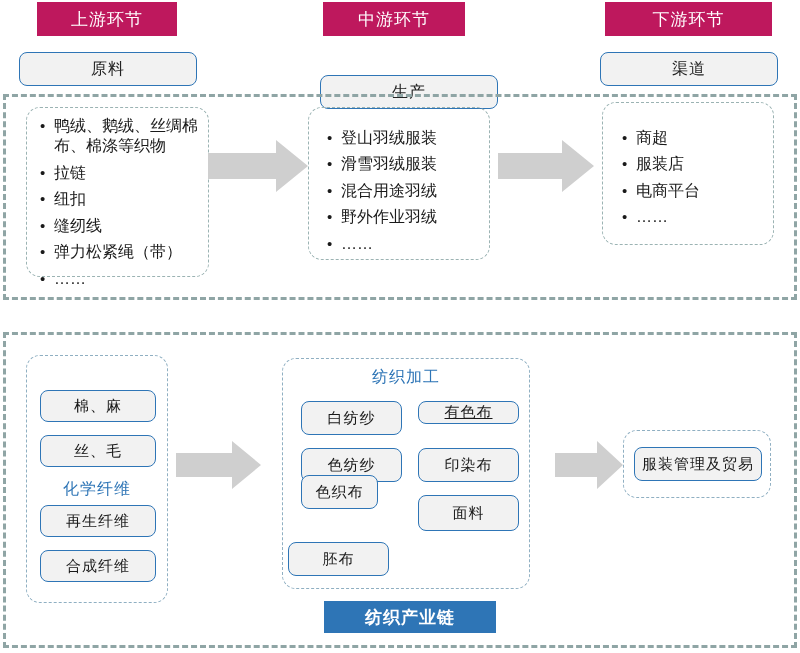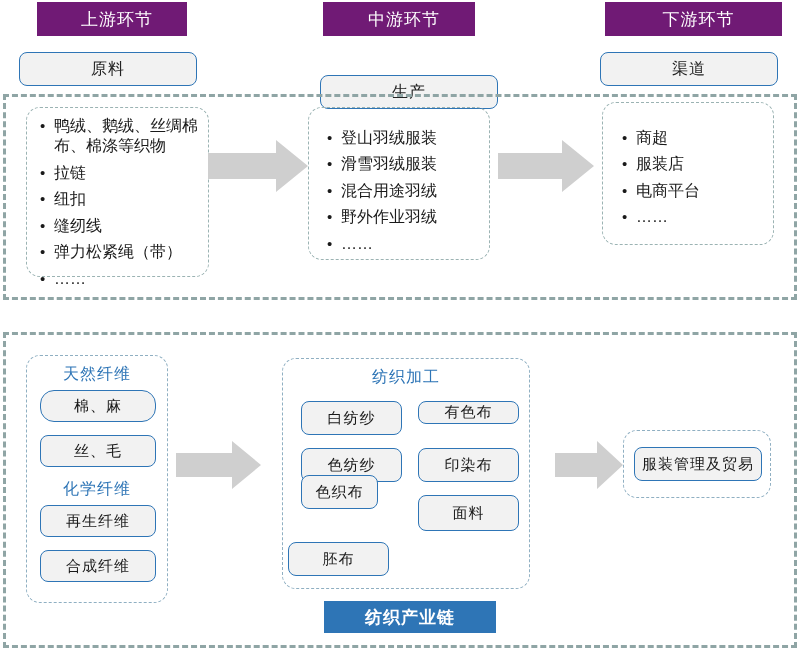--- a/index.html
+++ b/index.html
@@ -18,28 +18,27 @@
     position: absolute;
     left: 0; top: 0;
     width: 800px;
     height: 653px;
   }
 
   
   .hdr-bar {
     position: absolute;
     height: 34px;
-    background: #701a75;
+    background: #be185d;
     color: #ffffff;
     font-size: 17px;
     display: flex;
     align-items: center;
     justify-content: center;
     letter-spacing: 1px;
-    padding-left: 10px;
   }
   .hdr-pill {
     position: absolute;
     height: 32px;
     background: #F2F2F2;
     border: 1.4px solid #2E75B6;
     border-radius: 8px;
     color: #222222;
     font-size: 16px;
     display: flex;
@@ -232,44 +231,43 @@
     <li>
         <span class="bdot">•</span>
         <span class="btxt">……</span>
       </li>
   </ul>
 
   <div class="outer-dash" style="left:3px; top:332px; width:794px; height:316px;"></div>
 
   <div class="inner-dash-blue" style="left:26px; top:355px; width:142px; height:248px;"></div>
 
-  <div class="sec-head" style="left:26px; top:364px; width:142px;">天然纤维</div>
-
-  <div class="opt-box" style="left:40px; top:390px; width:116px; height:32px;border-radius:14px;">棉、麻</div>
+
+  <div class="opt-box" style="left:40px; top:390px; width:116px; height:32px;">棉、麻</div>
   <div class="opt-box" style="left:40px; top:435px; width:116px; height:32px;">丝、毛</div>
 
   <div class="sec-head" style="left:26px; top:479px; width:142px;">化学纤维</div>
 
   <div class="opt-box" style="left:40px; top:505px; width:116px; height:32px;">再生纤维</div>
   <div class="opt-box" style="left:40px; top:550px; width:116px; height:32px;">合成纤维</div>
 
   <svg class="arrow" style="left:176px; top:441px;" width="85" height="48" viewBox="0 0 85 48">
     <polygon points="0,12 56,12 56,0 85,24 56,48 56,36 0,36" fill="#CFCFCF"></polygon>
   </svg>
 
   <div class="inner-dash-blue" style="left:282px; top:358px; width:248px; height:231px;"></div>
 
   <div class="sec-head" style="left:282px; top:367px; width:248px;">纺织加工</div>
 
   <div class="opt-box" style="left:301px; top:448px; width:101px; height:34px;">色纺纱</div>
   <div class="opt-box" style="left:301px; top:401px; width:101px; height:34px;">白纺纱</div>
   <div class="opt-box" style="left:301px; top:475px; width:77px; height:34px;">色织布</div>
   <div class="opt-box" style="left:288px; top:542px; width:101px; height:34px;">胚布</div>
 
-  <div class="opt-box" style="left:418px; top:401px; width:101px; height:23px;">有色布</div>
+  <div class="opt-box" style="left:418px; top:401px; width:101px; height:23px;text-decoration:underline;">有色布</div>
   <div class="opt-box" style="left:418px; top:448px; width:101px; height:34px;">印染布</div>
   <div class="opt-box" style="left:418px; top:495px; width:101px; height:36px;">面料</div>
 
   <svg class="arrow" style="left:555px; top:441px;" width="68" height="48" viewBox="0 0 68 48">
     <polygon points="0,12 42,12 42,0 68,24 42,48 42,36 0,36" fill="#CFCFCF"></polygon>
   </svg>
 
   <div class="inner-dash-blue" style="left:623px; top:430px; width:148px; height:68px;"></div>
   <div class="opt-box" style="left:634px; top:447px; width:128px; height:34px;">服装管理及贸易</div>
 

